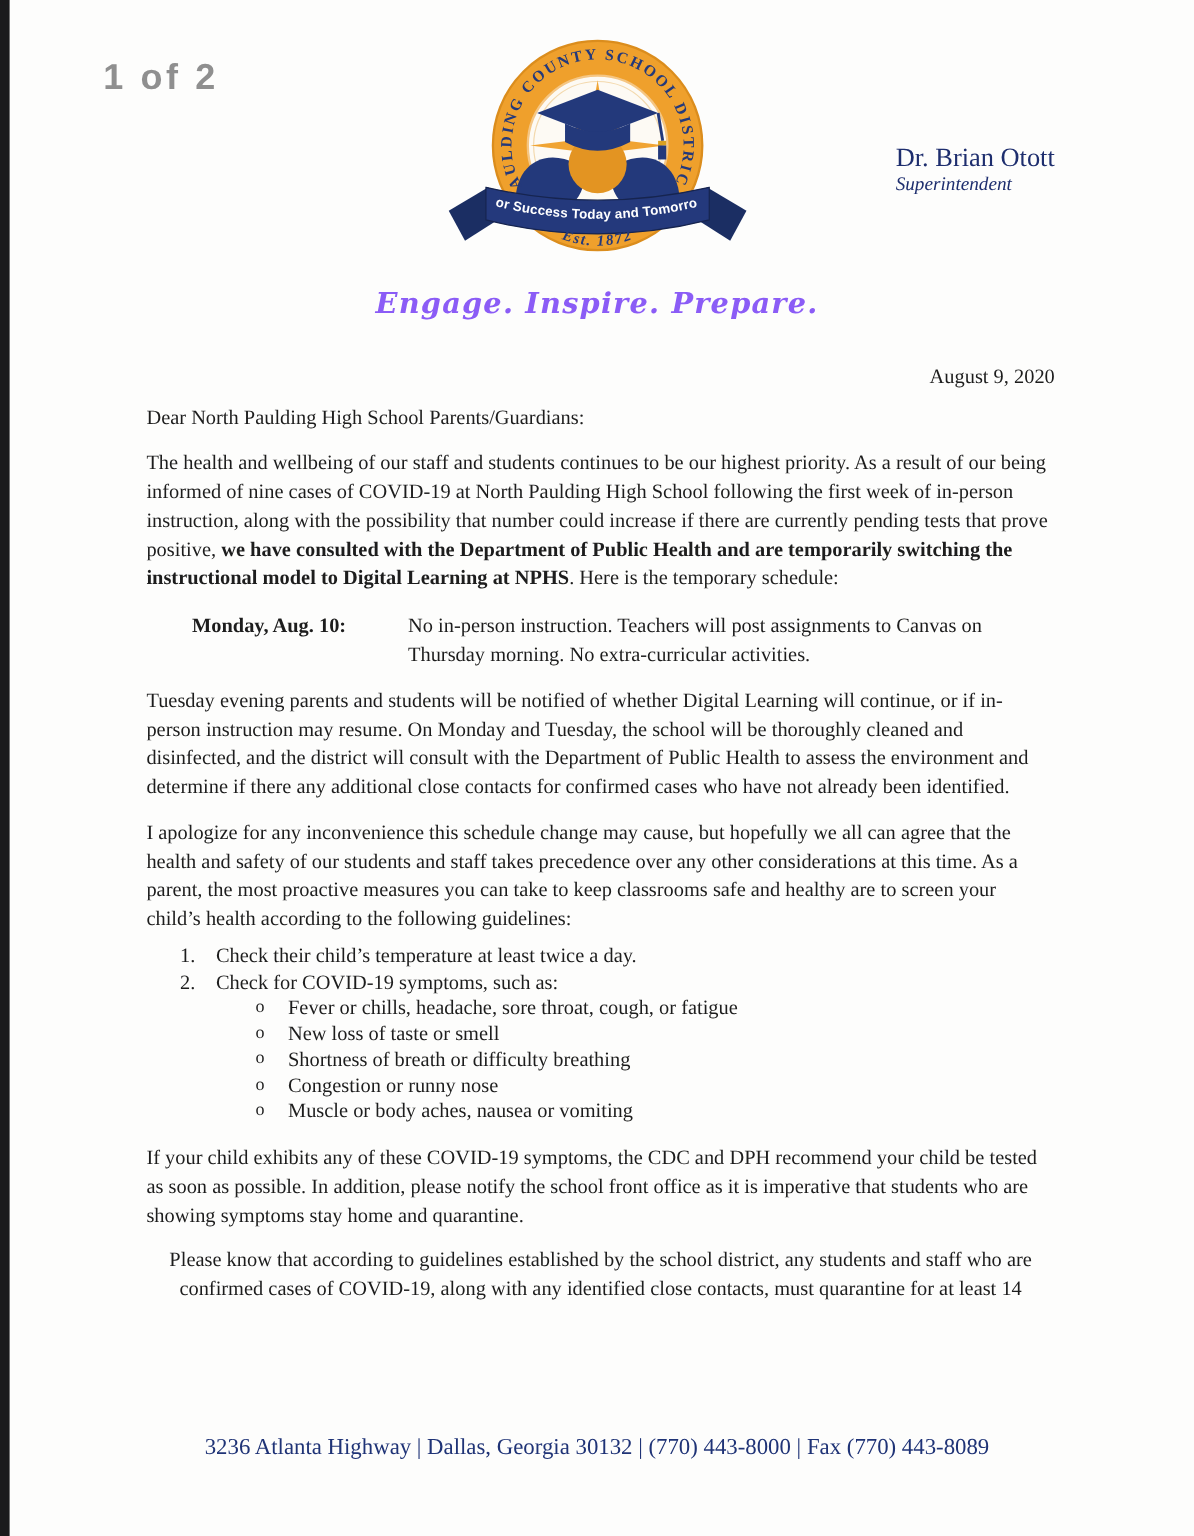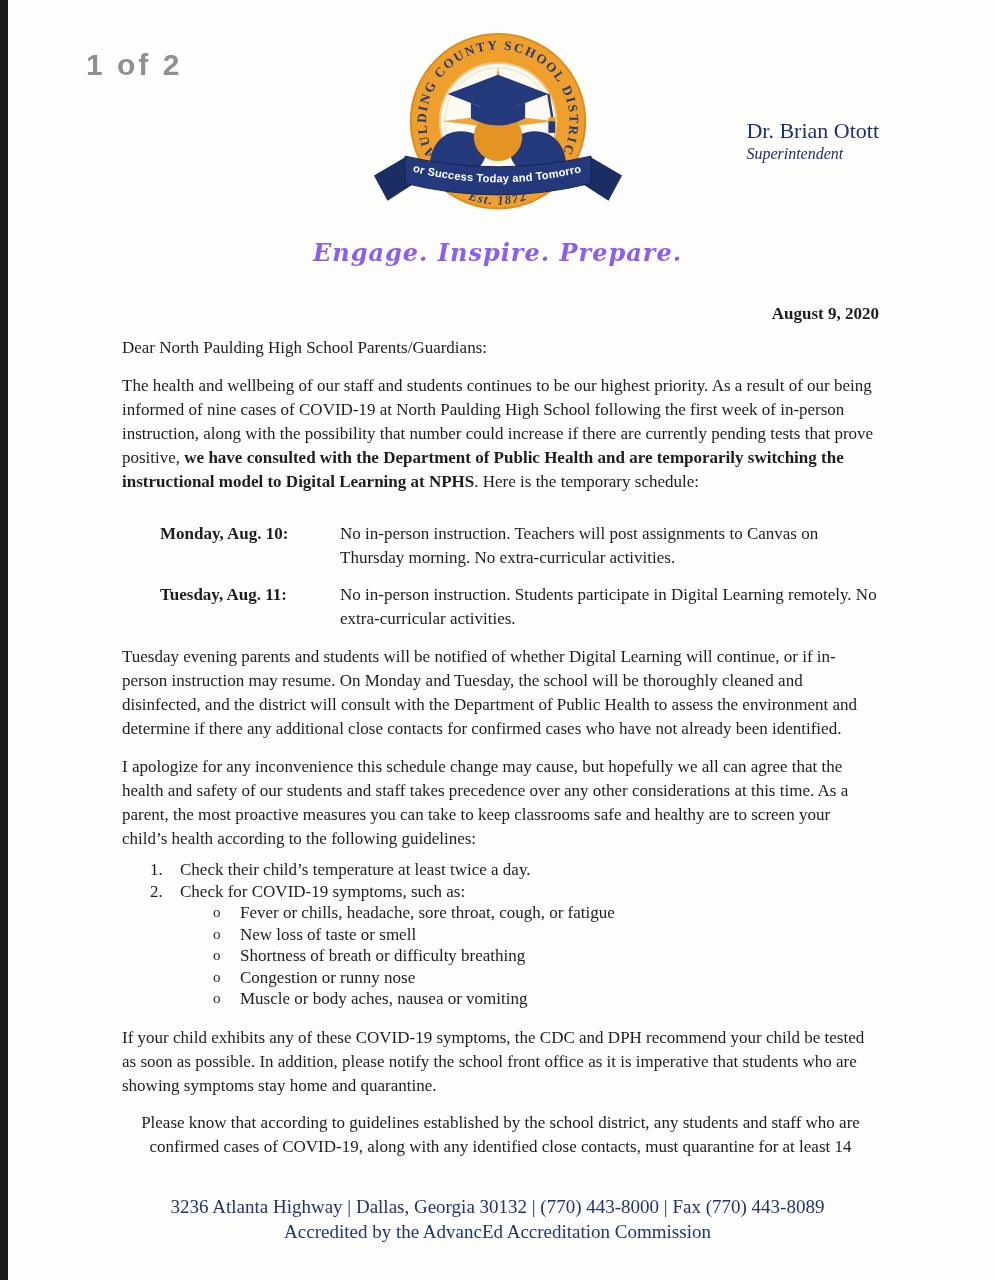--- a/index.html
+++ b/index.html
@@ -33,24 +33,24 @@
     position:absolute; top:238px; left:0; width:100%;
     text-align:center;
     font-family:"DejaVu Serif", serif;
     font-style:italic; font-weight:bold;
     font-size:24px; color:#8b5cf6; letter-spacing:1px;
   }
   .letter {
     position:absolute; top:302px; left:122px; width:757px;
     font-size:17px; line-height:24px;
   }
-  .date-line { text-align:right;font-weight:bold; }
+  .date-line { text-align:right; }
   .salutation { margin-top:10px; }
   p.para { margin:14px 0 0 0; }
-  .schedule { margin-top:28px; }
+  .schedule { margin-top:16px; }
   .sched-row { display:flex; margin-bottom:13px; }
   .sched-label { flex:none; width:218px; padding-left:38px; box-sizing:border-box; font-weight:bold; }
   .sched-text { flex:1; }
   .glist { margin-top:8px; line-height:21.5px; }
   .num-item { display:flex; padding-left:28px; }
   .num { flex:none; width:30px; }
   .sub-item { display:flex; padding-left:91px; }
   .bullet { flex:none; width:27px; font-size:15px; }
   .footer {
     position:absolute; top:1194px; left:0; width:100%;
@@ -131,24 +131,20 @@
 
   <div class="salutation">Dear North Paulding High School Parents/Guardians:</div>
 
   <p class="para"><span>The health and wellbeing of our staff and students continues to be our highest priority. As a result of our being informed of nine cases of COVID-19 at North Paulding High School following the first week of in-person instruction, along with the possibility that number could increase if there are currently pending tests that prove positive, </span><strong>we have consulted with the Department of Public Health and are temporarily switching the instructional model to Digital Learning at NPHS</strong><span>. Here is the temporary schedule:</span></p>
 
   <div class="schedule">
     <div class="sched-row">
       <span class="sched-label">Monday, Aug. 10:</span>
       <span class="sched-text">No in-person instruction. Teachers will post assignments to Canvas on Thursday morning. No extra-curricular activities.</span>
     </div>
-    <div class="sched-row">
-      <span class="sched-label">Tuesday, Aug. 11:</span>
-      <span class="sched-text">No in-person instruction. Students participate in Digital Learning remotely. No extra-curricular activities.</span>
-    </div>
   </div>
 
   <p class="para">Tuesday evening parents and students will be notified of whether Digital Learning will continue, or if in-person instruction may resume. On Monday and Tuesday, the school will be thoroughly cleaned and disinfected, and the district will consult with the Department of Public Health to assess the environment and determine if there any additional close contacts for confirmed cases who have not already been identified.</p>
 
   <p class="para">I apologize for any inconvenience this schedule change may cause, but hopefully we all can agree that the health and safety of our students and staff takes precedence over any other considerations at this time. As a parent, the most proactive measures you can take to keep classrooms safe and healthy are to screen your child’s health according to the following guidelines:</p>
 
   <div class="glist">
     <div class="num-item">
       <span class="num">1.</span>
       <span>Check their child’s temperature at least twice a day.</span>
@@ -179,14 +175,13 @@
     </div>
   </div>
 
   <p class="para" style="margin-top:16px;">If your child exhibits any of these COVID-19 symptoms, the CDC and DPH recommend your child be tested as soon as possible. In addition, please notify the school front office as it is imperative that students who are showing symptoms stay home and quarantine.</p>
 
   <p class="para" style="margin-top:13px;text-align:center;">Please know that according to guidelines established by the school district, any students and staff who are confirmed cases of COVID-19, along with any identified close contacts, must quarantine for at least 14</p>
 </div>
 
 <div class="footer">
   <div>3236 Atlanta Highway  |  Dallas, Georgia 30132  |  (770) 443-8000  |  Fax (770) 443-8089</div>
-  <div>Accredited by the AdvancEd Accreditation Commission</div>
 </div>
 
 </body></html>

